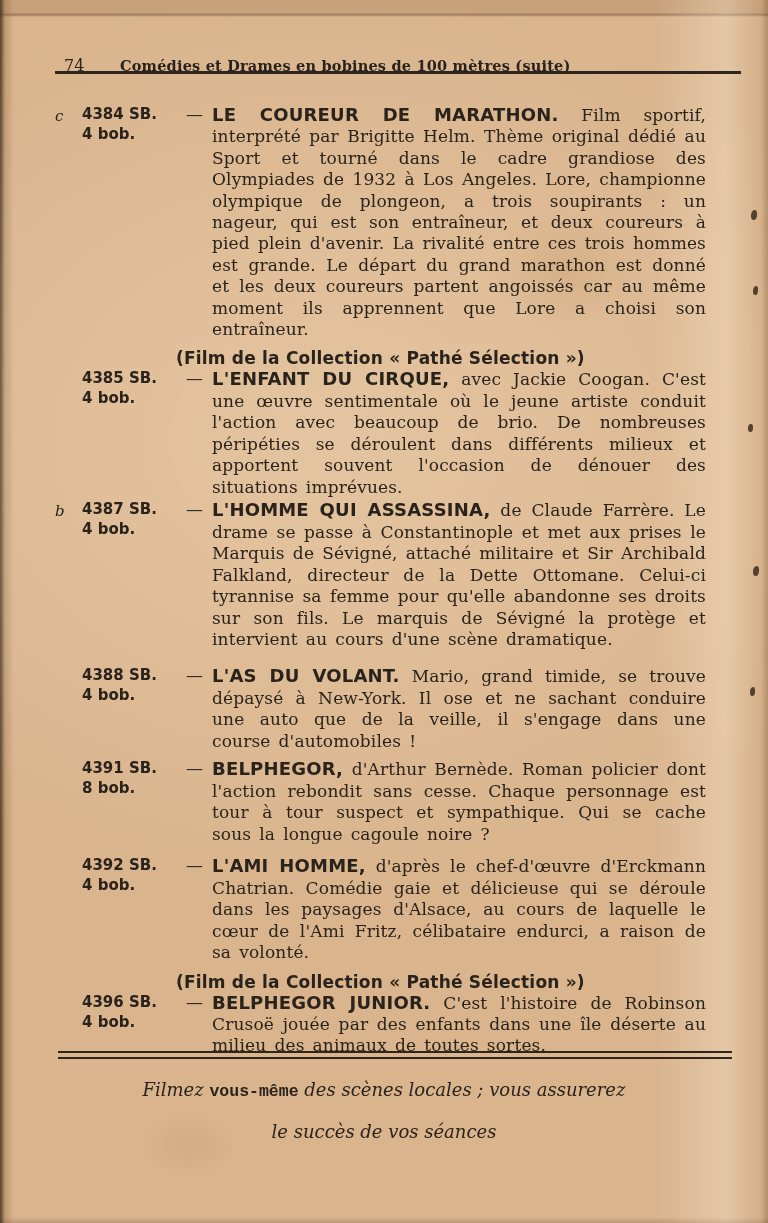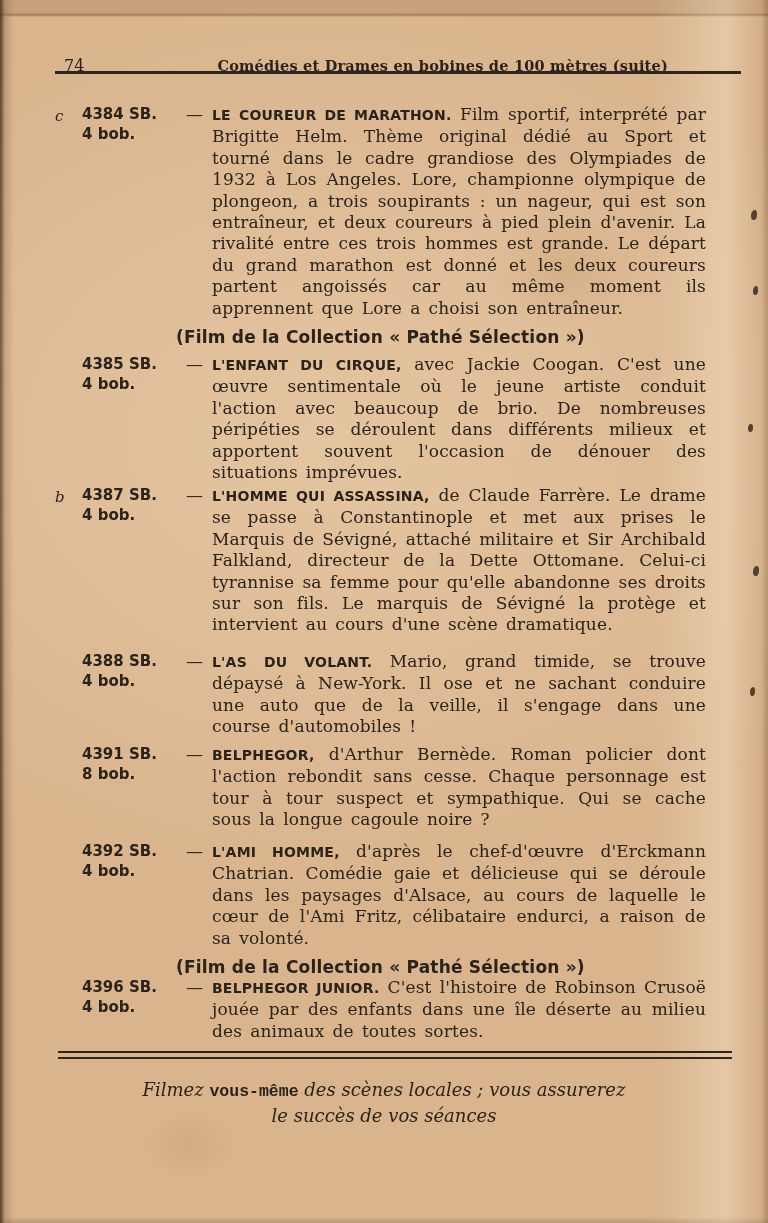--- a/index.html
+++ b/index.html
@@ -14,47 +14,47 @@
       linear-gradient(0deg, rgba(120,85,55,0.30) 0px, rgba(0,0,0,0) 6px),
       #d9b48d;
   }
   .stain{position:absolute;border-radius:50%;pointer-events:none;}
   .stain-a{left:490px;top:210px;width:150px;height:120px;background:radial-gradient(ellipse, rgba(168,116,58,0.16), rgba(0,0,0,0) 70%);}
   .stain-b{left:140px;top:1110px;width:100px;height:70px;background:radial-gradient(ellipse, rgba(160,112,60,0.12), rgba(0,0,0,0) 70%);}
   .speck{position:absolute;background:#3b2d1f;border-radius:60% 40% 55% 45%;opacity:0.85;}
 
   .pagehead{position:absolute;top:56px;left:0;width:768px;height:22px;}
   .pageno{position:absolute;left:64px;top:0;font:16px "DejaVu Serif",serif;}
-  .headtitle{position:absolute;left:120px;right:100px;top:1px;text-align:right;
+  .headtitle{position:absolute;left:120px;right:100px;top:1px;text-align:left;
     font-family:"DejaVu Serif",serif;font-weight:bold;font-size:14.5px;letter-spacing:0.2px;}
   .headrule{position:absolute;top:71px;left:55px;width:686px;height:3px;background:#2e261e;}
 
   .entries{position:absolute;top:104px;left:52px;width:654px;}
   .entry{position:relative;}
   .row{display:flex;align-items:flex-start;}
   .col-letter{width:30px;flex:none;padding-left:3px;box-sizing:border-box;
     font-family:"DejaVu Serif",serif;font-style:italic;font-size:15px;line-height:21px;padding-top:2px;}
   .col-num{width:104px;flex:none;}
   .number{font-family:"DejaVu Sans",sans-serif;font-weight:bold;font-size:15px;line-height:20px;white-space:nowrap;}
   .bob{font-family:"DejaVu Sans",sans-serif;font-weight:bold;font-size:15px;line-height:20px;white-space:nowrap;}
   .col-dash{width:26px;flex:none;font-family:"DejaVu Serif",serif;font-size:17px;line-height:21.4px;}
   .col-body{width:494px;flex:none;font-family:"DejaVu Serif",serif;font-size:17px;line-height:21.4px;
     text-align:justify;word-spacing:2.5px;letter-spacing:0.15px;}
-  .film-title{font-family:"DejaVu Sans",sans-serif;font-weight:bold;font-size:14px;letter-spacing:0.2px;}
+  .film-title{font-family:"DejaVu Sans",sans-serif;font-weight:bold;font-size:18px;letter-spacing:0.2px;}
   .collection{font-family:"DejaVu Sans",sans-serif;font-weight:bold;font-size:17px;letter-spacing:0.2px;
     margin-left:124px;margin-top:8px;}
   .e1{min-height:250px;} .e2{min-height:131px;} .e3{min-height:166px;}
   .e4{min-height:93px;}  .e5{min-height:97px;}  .e6{min-height:132px;} .e7{min-height:63px;}
 
   .bottomrule{position:absolute;top:1051px;left:58px;width:674px;height:4px;
     border-top:2px solid #2e261e;border-bottom:2px solid #2e261e;}
   .footer{position:absolute;top:1078px;left:0;width:768px;text-align:center;
     font-family:"DejaVu Serif",serif;font-style:italic;font-size:18px;line-height:24px;}
   .footer .b{font-family:Liberation Mono, monospace;font-style:normal;font-weight:bold;font-size:16.5px;}
-  .fline2{margin-top:0;}
+  .fline2{margin-top:16px;}
 </style>
 </head>
 <body>
 
 <div class="stain stain-a"></div>
 <div class="stain stain-b"></div>
 <div class="speck" style="left:751px;top:210px;width:6px;height:10px;"></div>
 <div class="speck" style="left:753px;top:286px;width:5px;height:9px;"></div>
 <div class="speck" style="left:748px;top:424px;width:5px;height:8px;"></div>
 <div class="speck" style="left:753px;top:566px;width:6px;height:10px;"></div>

